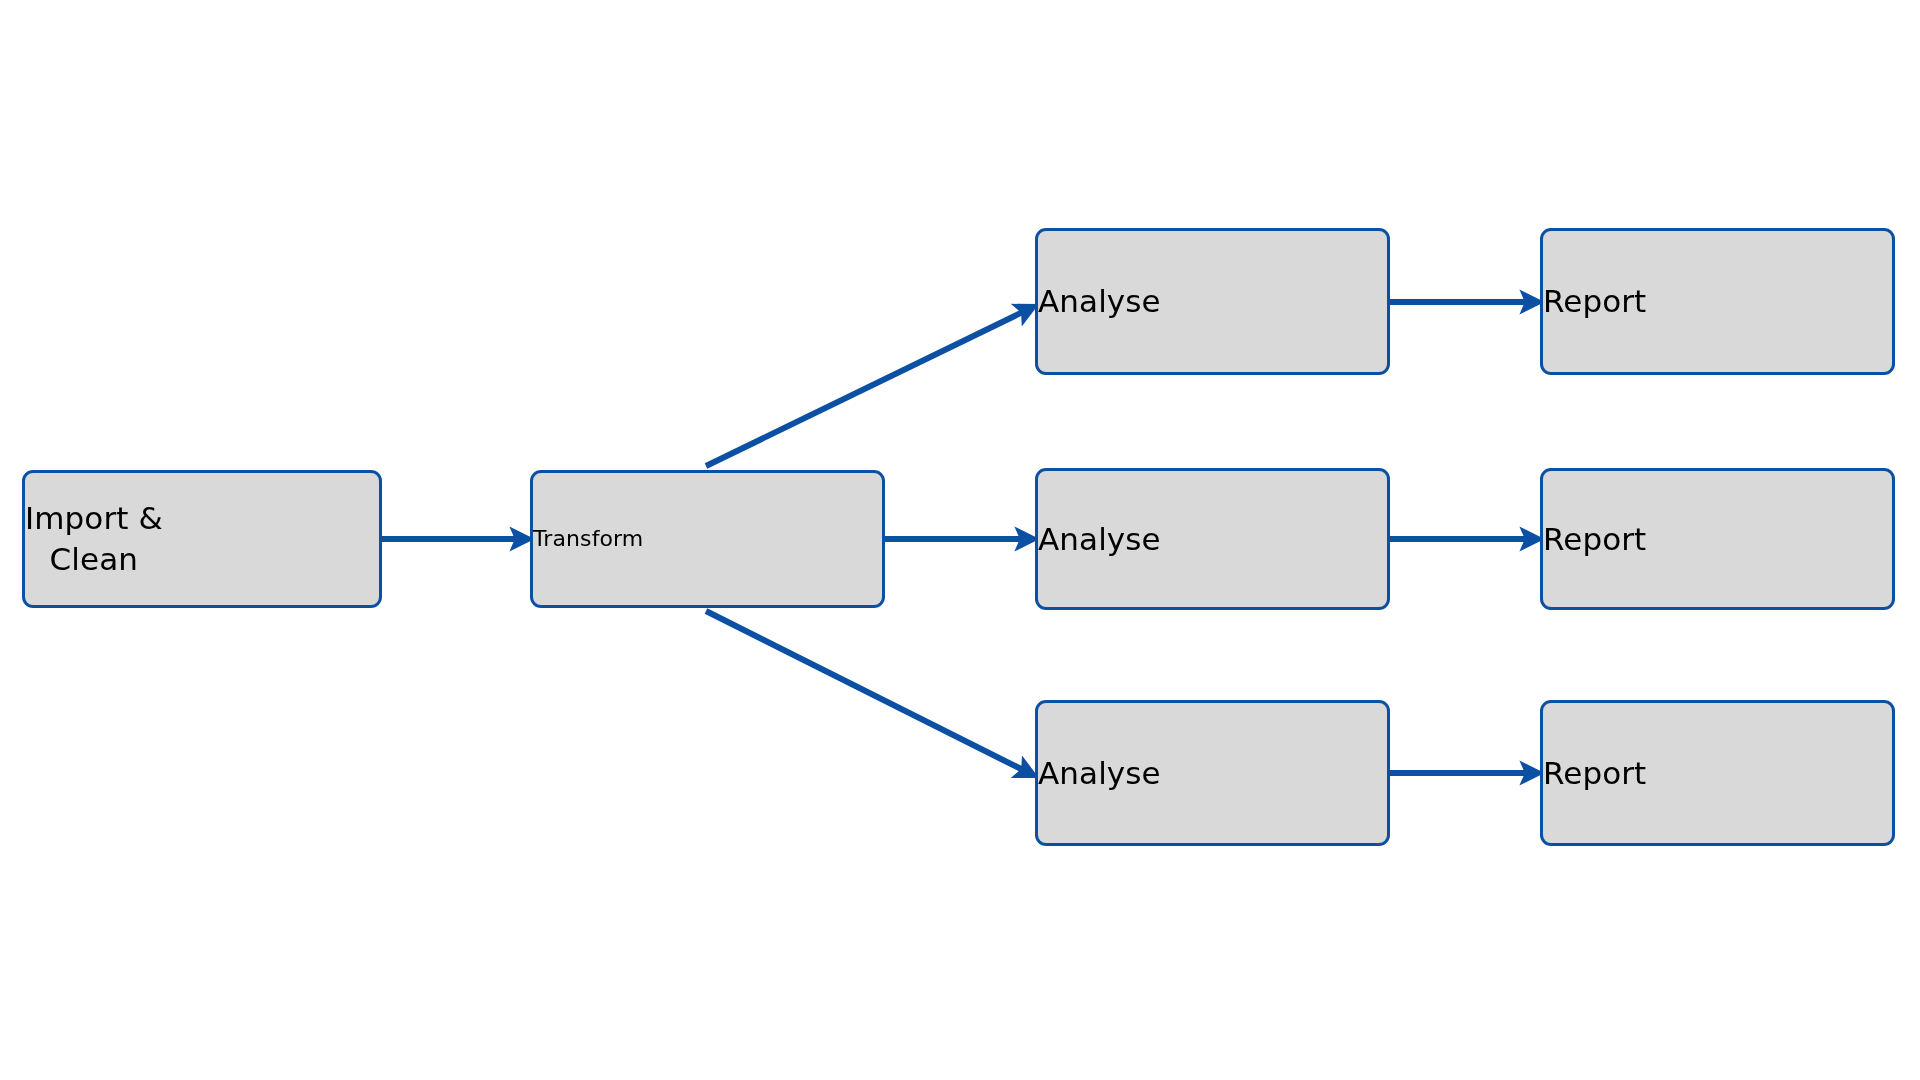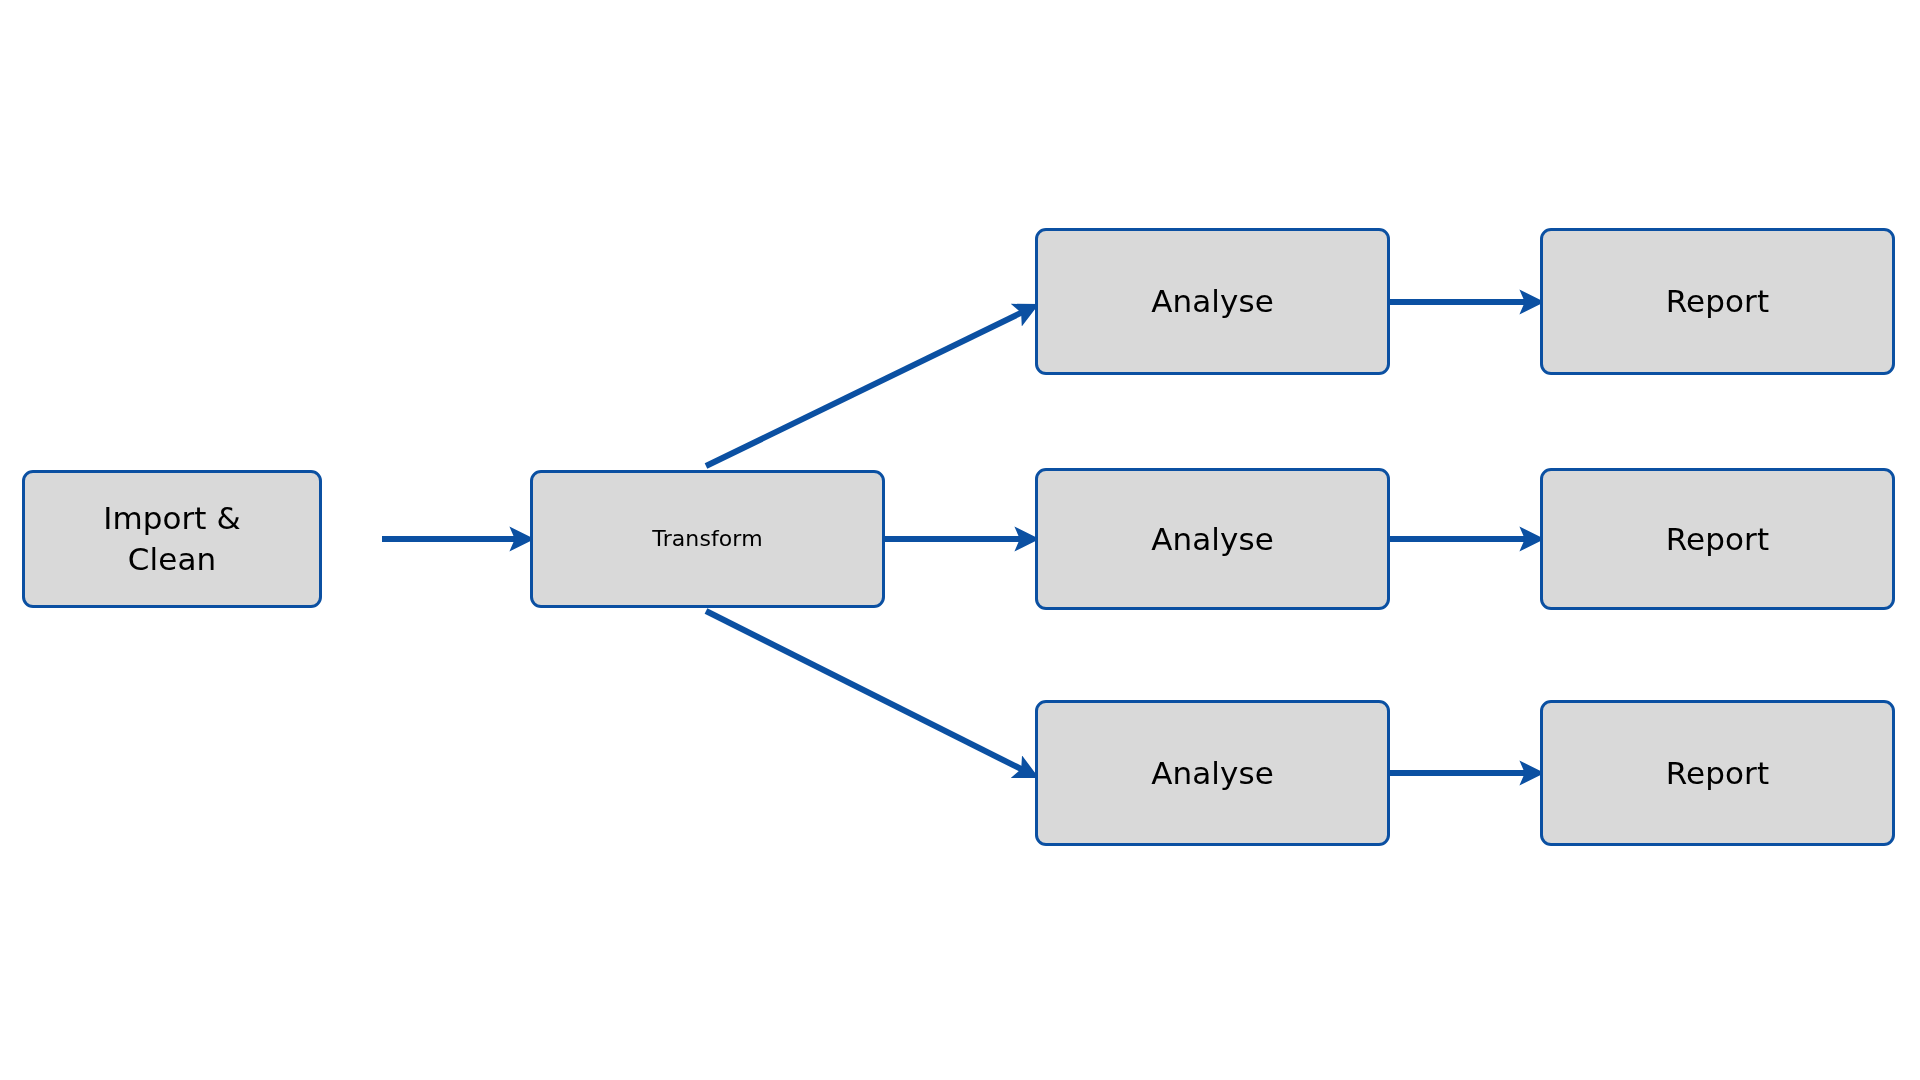--- a/index.html
+++ b/index.html
@@ -29,21 +29,21 @@
     pointer-events: none;
   }
   .node {
     position: absolute;
     box-sizing: border-box;
     background: #d9d9d9;
     border: 3px solid #0b50a2;
     border-radius: 11px;
     display: flex;
     align-items: center;
-    justify-content: center;
+    justify-content: flex-start;
     text-align: center;
     color: #000000;
     font-size: 31px;
     line-height: 1.32;
     font-weight: 400;
     letter-spacing: 0.1px;
     white-space: pre-line;
     z-index: 2;
   }
   .node-label {
@@ -66,21 +66,21 @@
         <line x1="382" y1="539" x2="528" y2="539" stroke="#0b50a2" stroke-width="6" stroke-linecap="butt" marker-end="url(#arrowhead)"></line>
         <line x1="706" y1="466" x2="1033" y2="307" stroke="#0b50a2" stroke-width="6" stroke-linecap="butt" marker-end="url(#arrowhead)"></line>
         <line x1="885" y1="539" x2="1033" y2="539" stroke="#0b50a2" stroke-width="6" stroke-linecap="butt" marker-end="url(#arrowhead)"></line>
         <line x1="706" y1="611" x2="1033" y2="775" stroke="#0b50a2" stroke-width="6" stroke-linecap="butt" marker-end="url(#arrowhead)"></line>
         <line x1="1390" y1="302" x2="1538" y2="302" stroke="#0b50a2" stroke-width="6" stroke-linecap="butt" marker-end="url(#arrowhead)"></line>
         <line x1="1390" y1="539" x2="1538" y2="539" stroke="#0b50a2" stroke-width="6" stroke-linecap="butt" marker-end="url(#arrowhead)"></line>
         <line x1="1390" y1="773" x2="1538" y2="773" stroke="#0b50a2" stroke-width="6" stroke-linecap="butt" marker-end="url(#arrowhead)"></line>
       </g>
   </svg>
 
-  <div class="node" style="left: 22px; top: 470px; width: 300px; height: 138px; background: rgb(217, 217, 217); border-color: rgb(11, 80, 162); border-width: 3px; border-radius: 11px; color: rgb(0, 0, 0); font-size: 31px;">
+  <div class="node" style="left: 22px; top: 470px; width: 360px; height: 138px; background: rgb(217, 217, 217); border-color: rgb(11, 80, 162); border-width: 3px; border-radius: 11px; color: rgb(0, 0, 0); font-size: 31px;">
     <span class="node-label">Import &amp;
 Clean</span>
   </div>
 
   <div class="node" style="left: 530px; top: 470px; width: 355px; height: 138px; background: rgb(217, 217, 217); border-color: rgb(11, 80, 162); border-width: 3px; border-radius: 11px; color: rgb(0, 0, 0); font-size: 22px;">
     <span class="node-label">Transform</span>
   </div>
 
   <div class="node" style="left: 1035px; top: 228px; width: 355px; height: 147px; background: rgb(217, 217, 217); border-color: rgb(11, 80, 162); border-width: 3px; border-radius: 11px; color: rgb(0, 0, 0); font-size: 31px;">
     <span class="node-label">Analyse</span>

